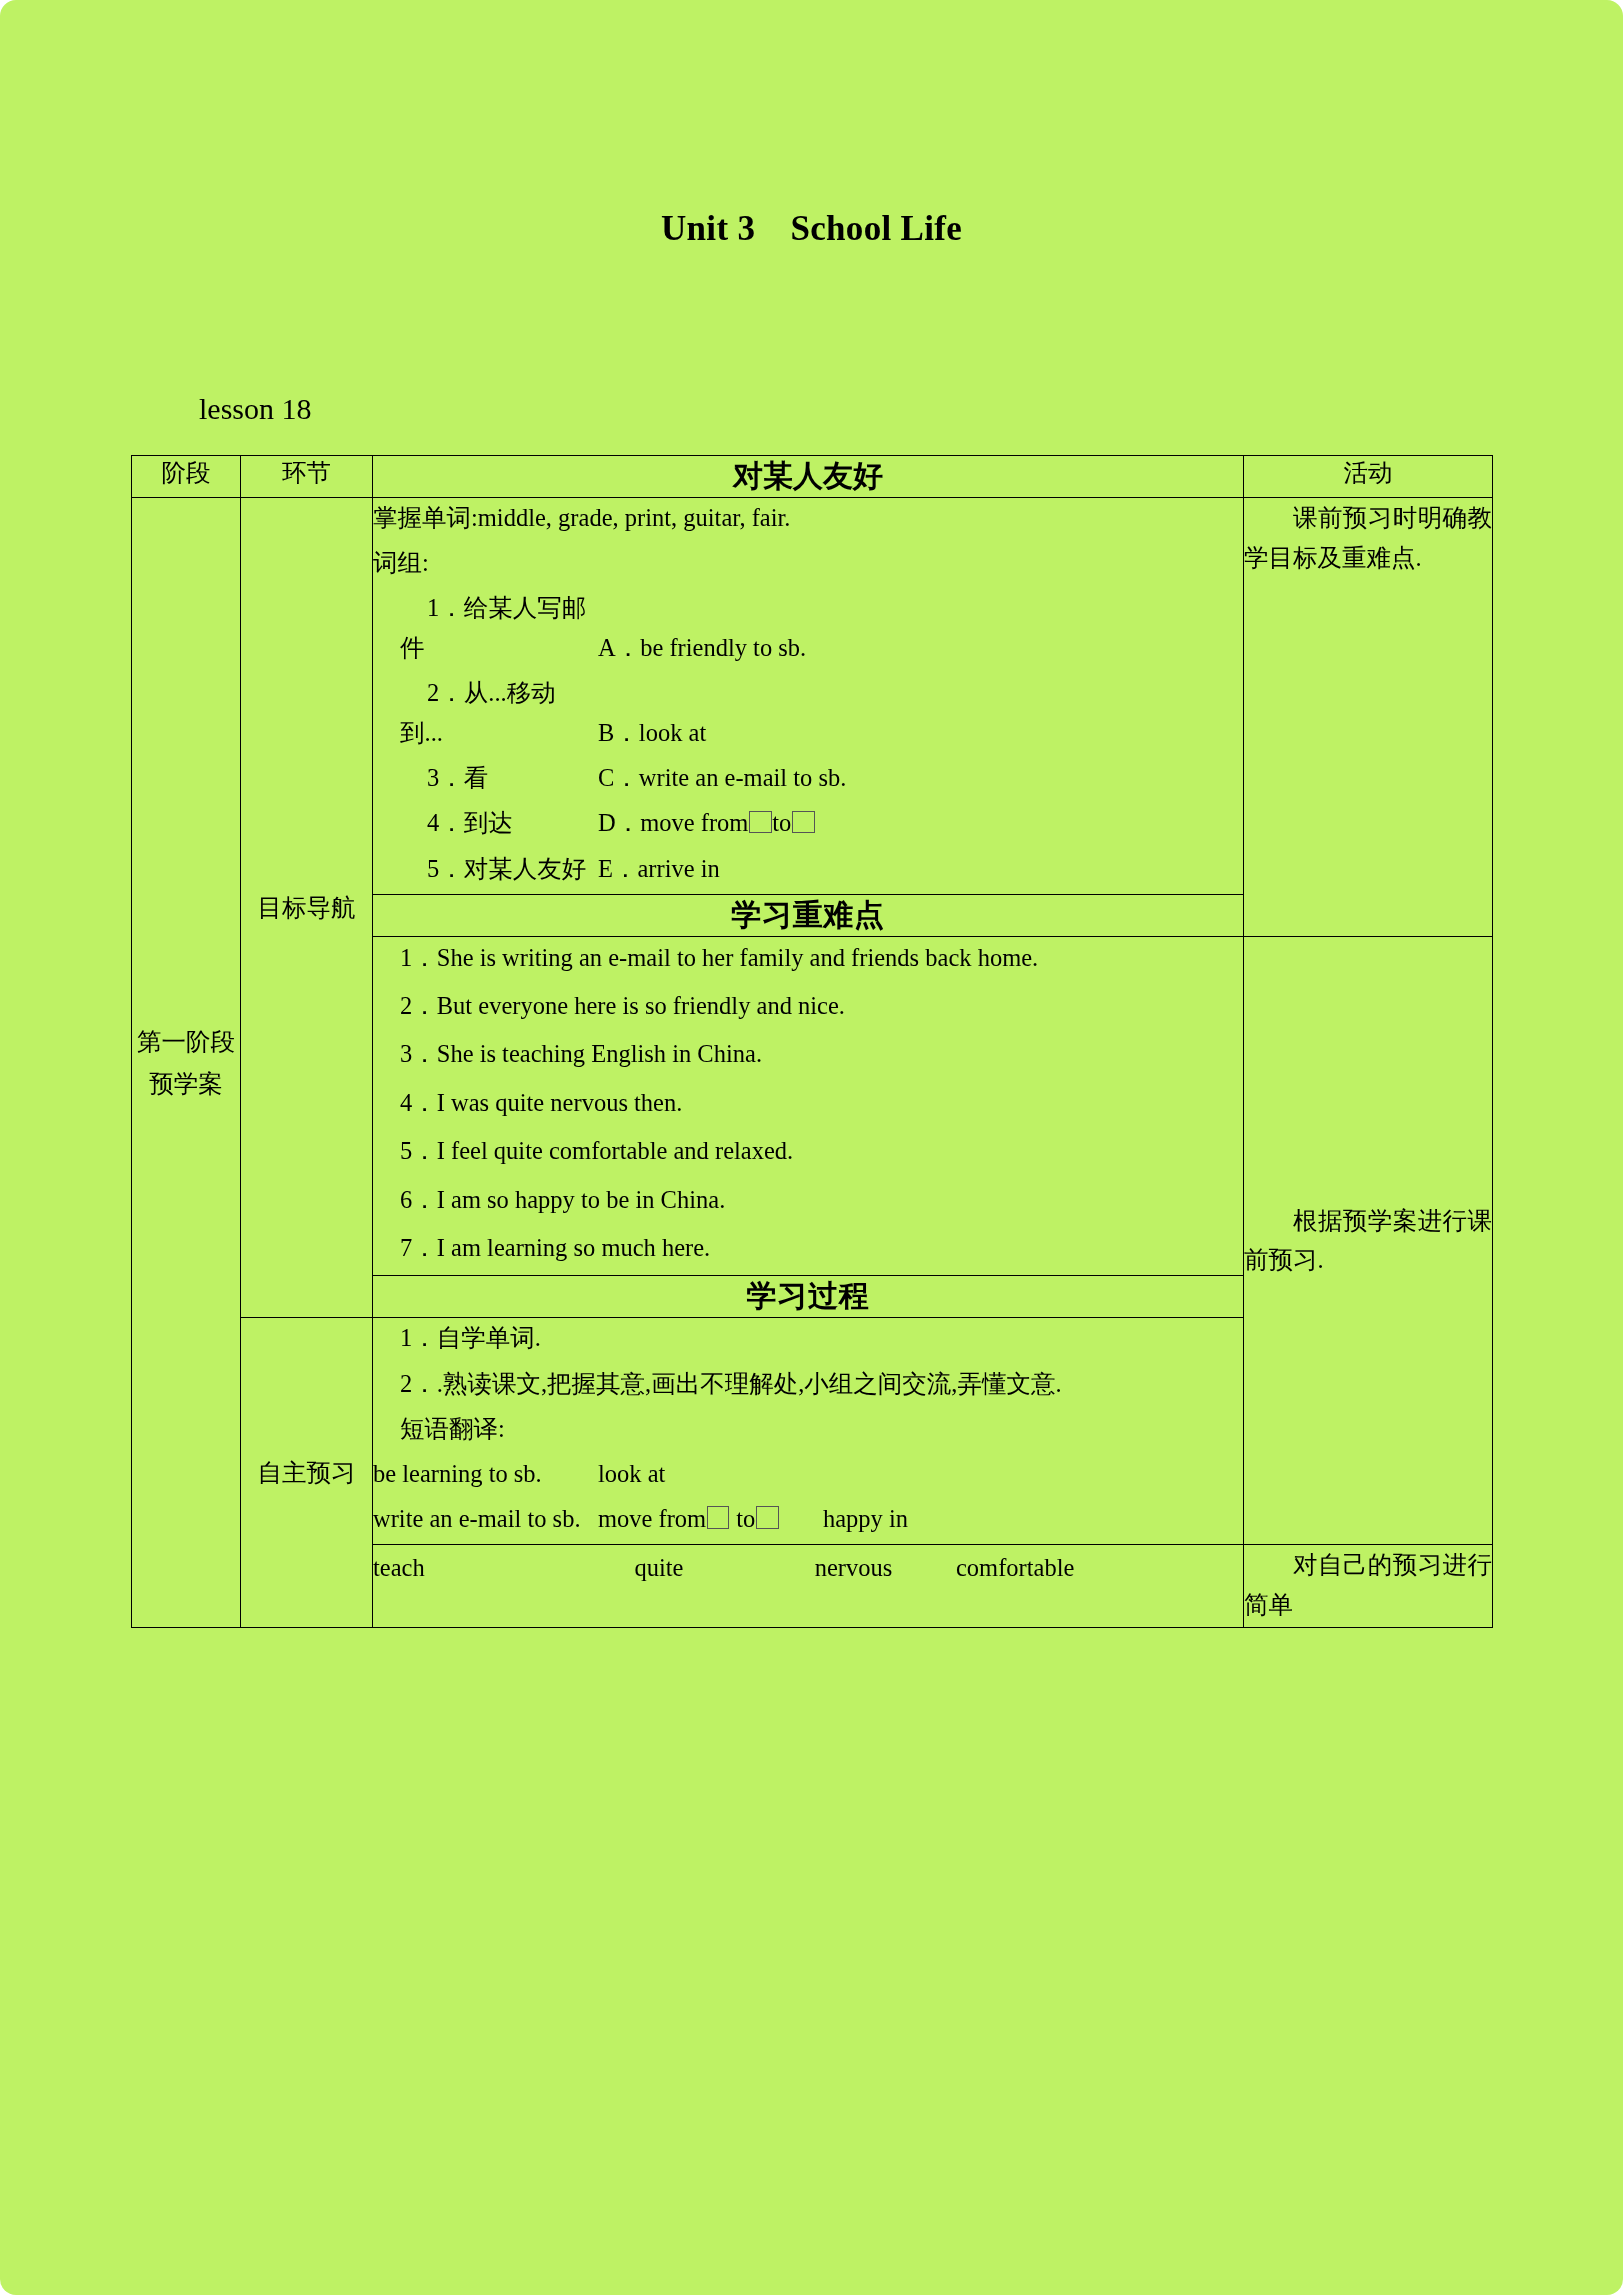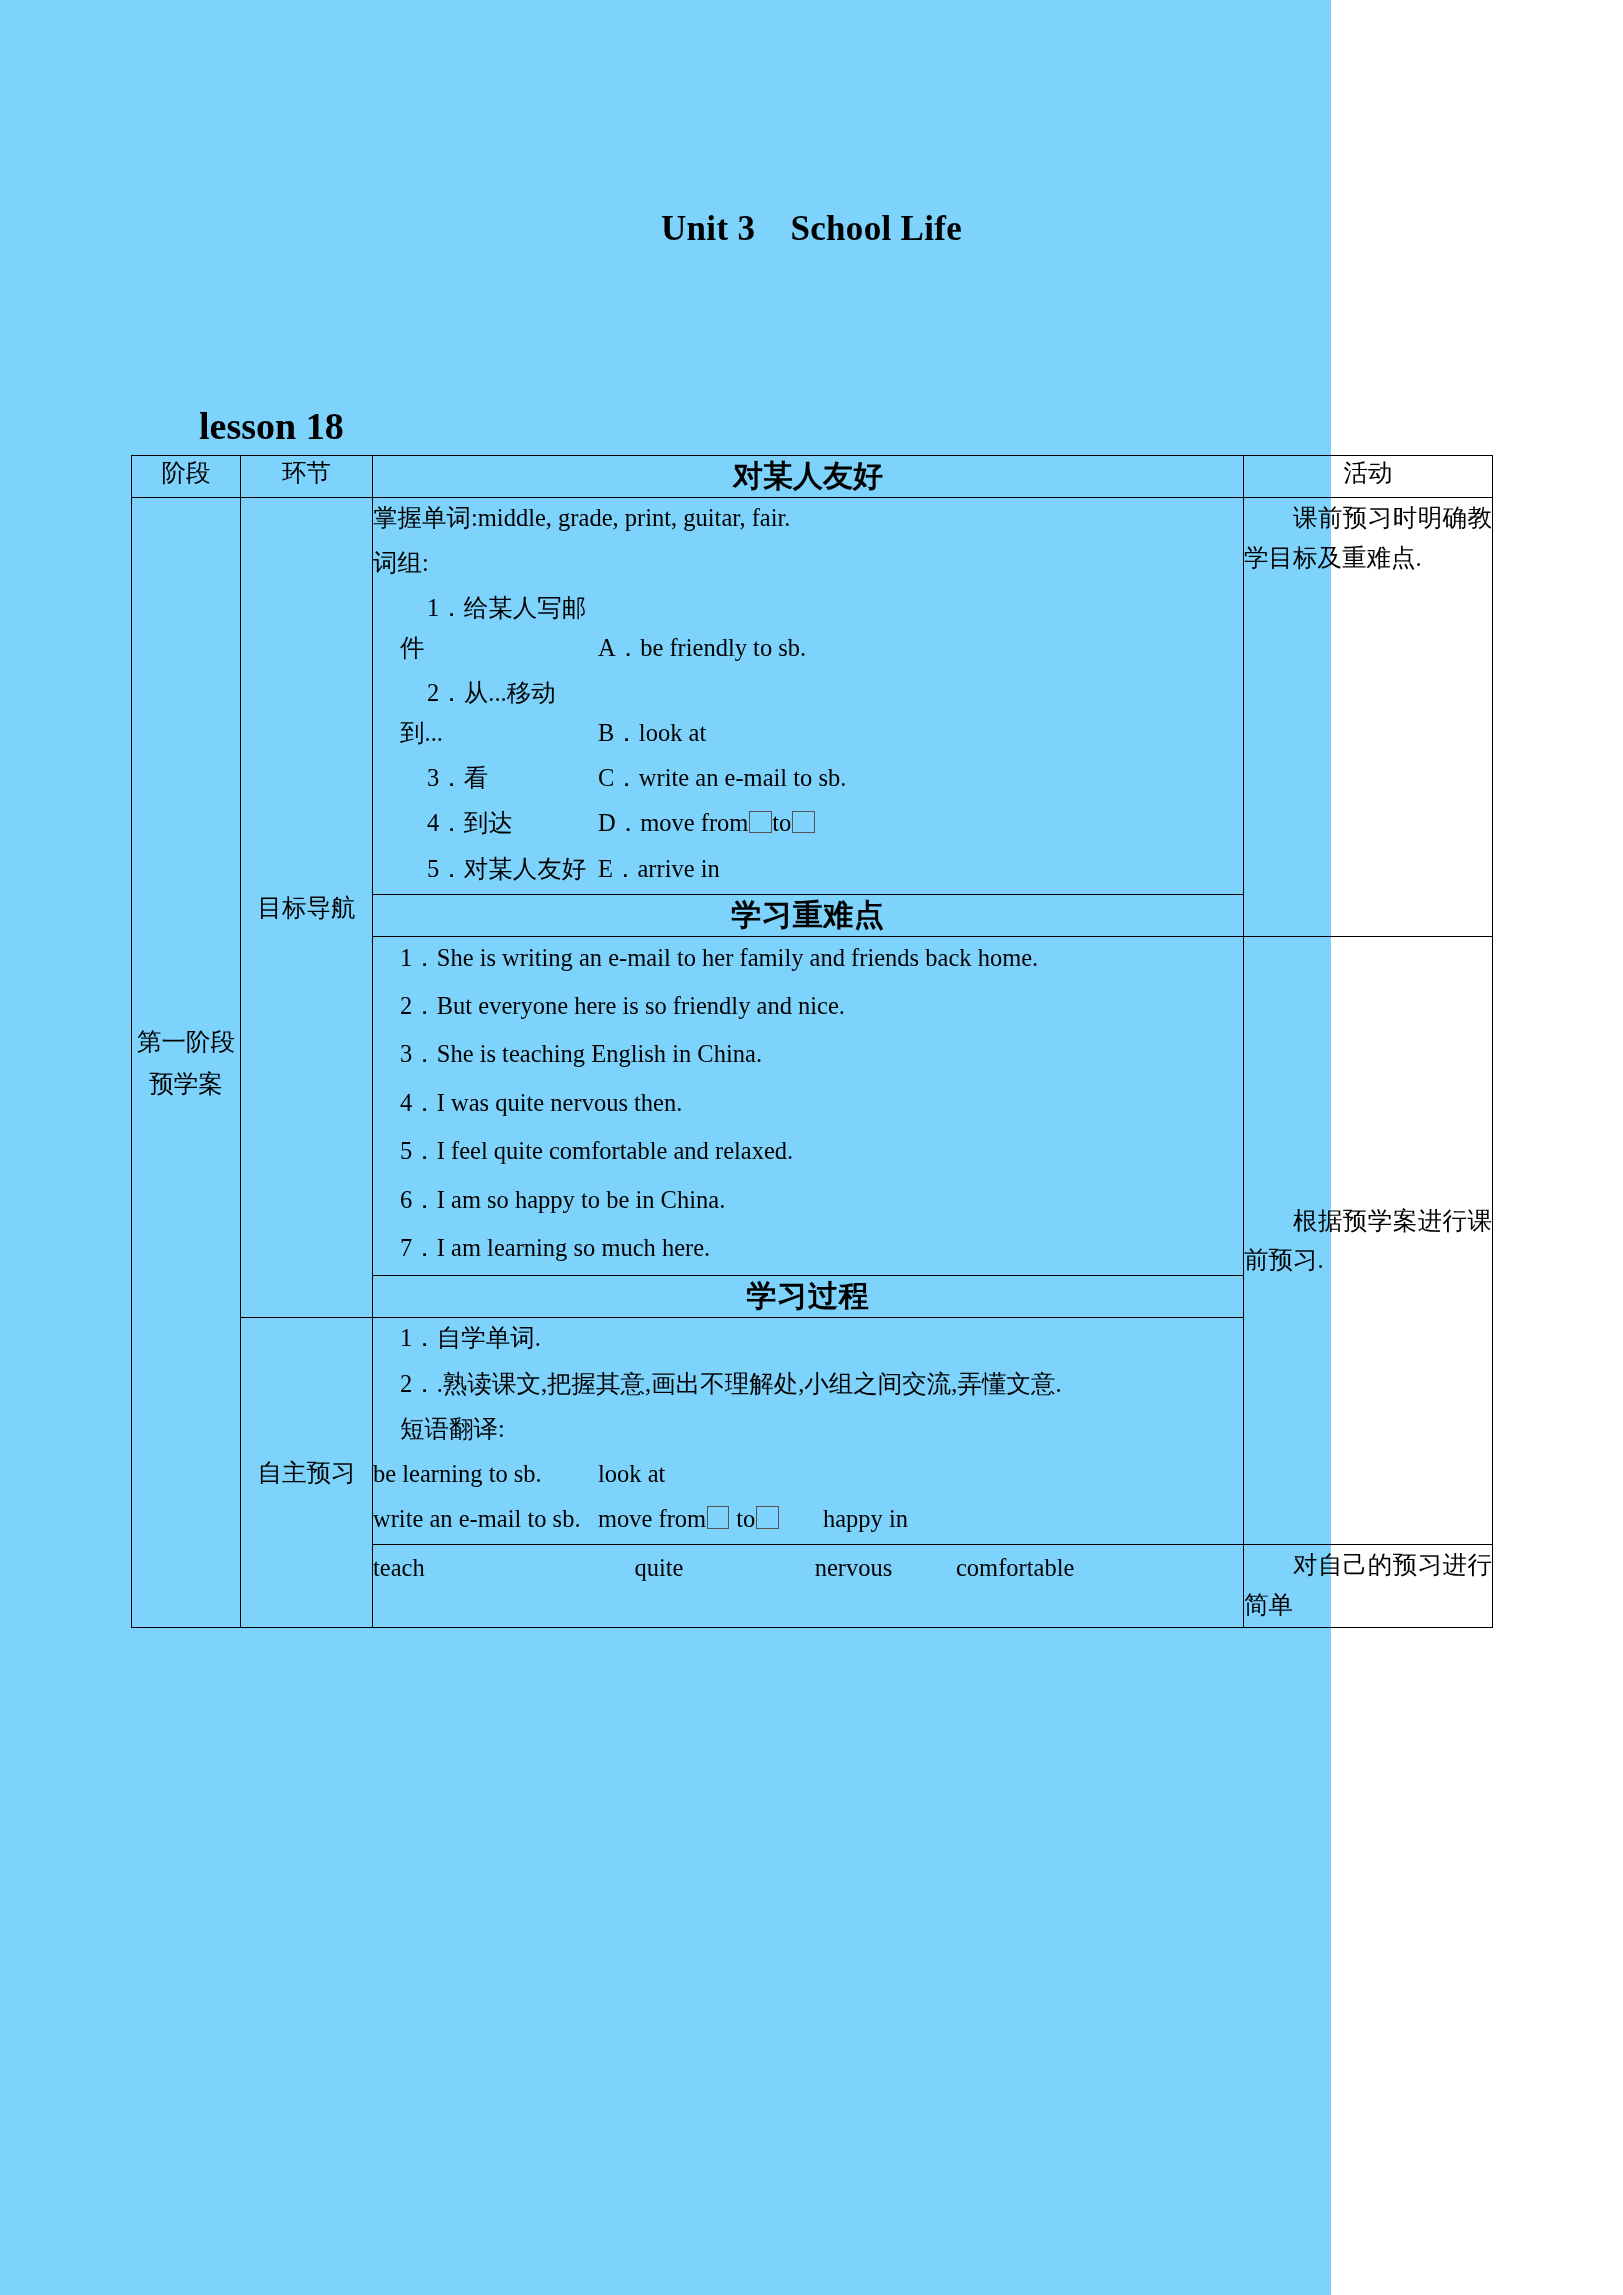--- a/index.html
+++ b/index.html
@@ -11,43 +11,43 @@
     width: 1623px;
     height: 2295px;
     position: relative;
     font-family: "Liberation Serif", "DejaVu Serif", serif;
     color: #000000;
     overflow: hidden;
   }
   .page {
     position: absolute;
     left: 0; top: 0;
-    width: 1331px;
+    width: 1623px;
     height: 2295px;
-    background: #7dd3fc;
+    background: #bef264;
+    border-radius: 16px;
   }
 
   .doc-title {
     position: absolute;
     left: 0;
     top: 205px;
     width: 1623px;
     text-align: center;
     font-size: 35px;
     font-weight: bold;
     letter-spacing: 0.3px;
   }
 
   .lesson-heading {
     position: absolute;
     left: 199px;
     top: 392px;
-    font-size: 38px;
-    font-weight: bold;
-    margin-top: 12px;
+    font-size: 30px;
+    font-weight: normal;
   }
 
   table.sheet {
     position: absolute;
     left: 131px;
     top: 455px;
     width: 1361px;
     border-collapse: collapse;
     table-layout: fixed;
   }

